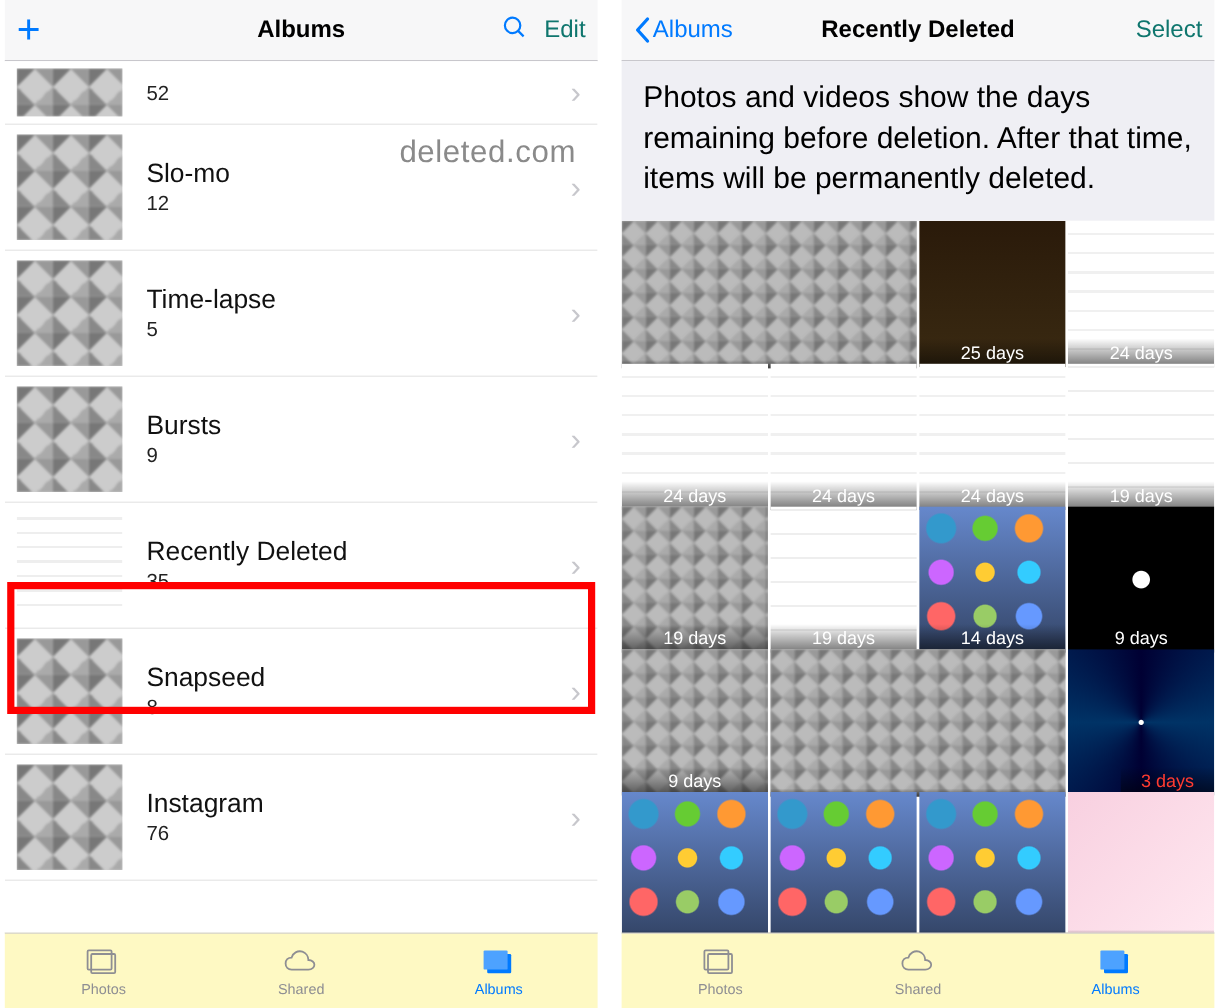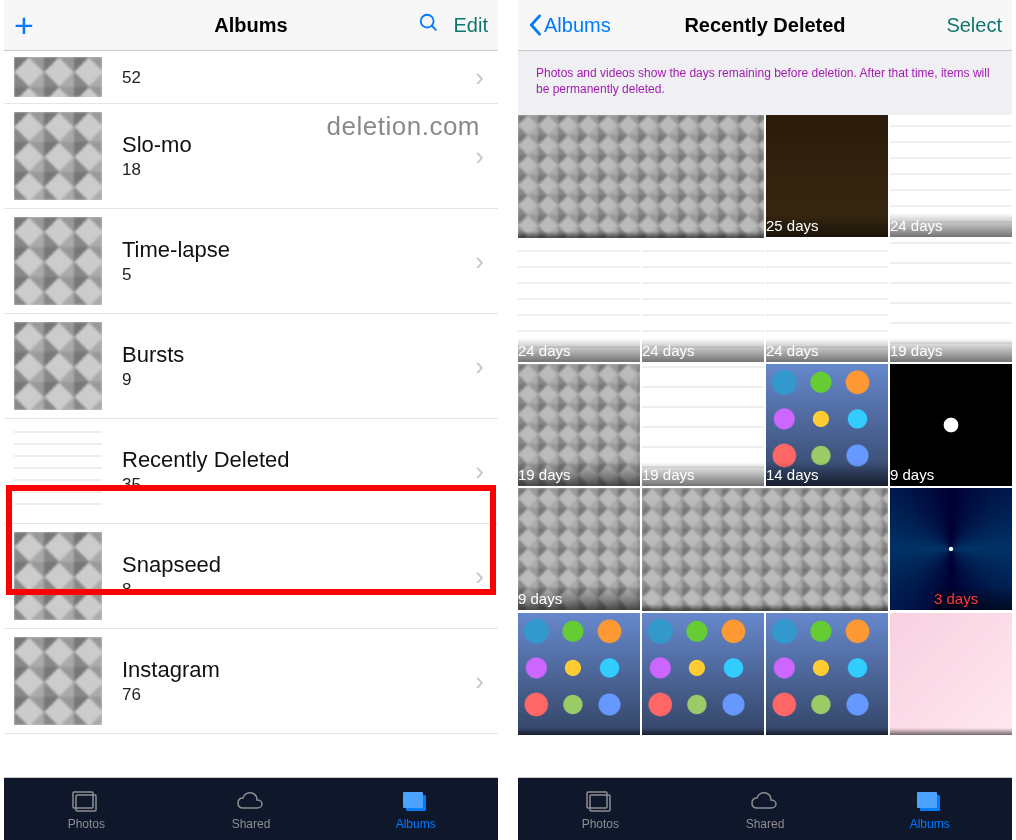--- a/index.html
+++ b/index.html
@@ -26,29 +26,29 @@
     linear-gradient(-45deg,transparent 75%,#777 75%);
     background-size:30px 30px;filter:blur(1px);}
   .thumb.settings{background:#fff;}
   .thumb.settings .pix{background:repeating-linear-gradient(0deg,#fff 0 10px,#eee 10px 12px);filter:none;}
   .row-text{margin-left:20px;display:flex;flex-direction:column;}
   .row-title{font-size:22px;color:#111;}
   .row-count{font-size:17px;color:#222;margin-top:2px;}
   .chev{position:absolute;right:14px;color:#c7c7cc;font-size:26px;}
   .highlight{border:6px solid #ff0000;position:absolute;left:2px;right:2px;top:434px;height:110px;box-sizing:border-box;pointer-events:none;}
   .watermark{position:absolute;right:18px;top:60px;color:#8a8a8a;font-size:26px;letter-spacing:0.5px;pointer-events:none;}
-  .tabbar{height:62px;background:#0f172a;border-top:1px solid #c8c7cc;display:flex;}
+  .tabbar{height:62px;background:#fef9c3;border-top:1px solid #c8c7cc;display:flex;}
   .tab{flex:1;display:flex;flex-direction:column;align-items:center;justify-content:center;color:#8e8e93;font-size:12px;cursor:pointer;}
   .tab.active{color:#007aff;}
   .tab svg{width:30px;height:28px;margin-bottom:1px;}
-  .info{padding:14px 18px 18px;background:#efeff4;color:#a21caf;font-size:12px;line-height:1.35;}
+  .info{padding:14px 18px 18px;background:#efeff4;color:#000000;font-size:25px;line-height:1.35;}
   .grid{flex:1;display:grid;grid-template-columns:repeat(4,1fr);gap:2px;padding:0 0 0 0;background:#fff;align-content:start;overflow:hidden;}
   .cell{aspect-ratio:1/1;background:#bbb;position:relative;overflow:hidden;}
   .cell .pix{background-size:20px 20px;}
-  .cell .overlay{position:absolute;left:0;right:0;bottom:0;background:linear-gradient(transparent,rgba(0,0,0,0.55));color:#fff;font-size:15px;text-align:left;padding:4px 0 3px;}
+  .cell .overlay{position:absolute;left:0;right:0;bottom:0;background:linear-gradient(transparent,rgba(0,0,0,0.55));color:#fff;font-size:15px;text-align:center;padding:4px 0 3px;}
   .cell.red .overlay{color:#ff3b30;margin-left:44px;}
   .cell.big{grid-column:span 2;aspect-ratio:2/1;}
   .cell.light .pix{background:repeating-linear-gradient(0deg,#fff 0 14px,#f0f0f0 14px 16px);filter:none;}
   .cell.dark .pix{background:radial-gradient(circle,#fff 8%,#000 9%);background-size:100% 100%;filter:none;}
   .cell.apps .pix{background:
     radial-gradient(circle at 15% 15%,#39c 8%,transparent 9%),
     radial-gradient(circle at 45% 15%,#6c3 8%,transparent 9%),
     radial-gradient(circle at 75% 15%,#f93 8%,transparent 9%),
     radial-gradient(circle at 15% 45%,#c6f 8%,transparent 9%),
     radial-gradient(circle at 45% 45%,#fc3 8%,transparent 9%),
@@ -79,39 +79,39 @@
           <svg viewBox="0 0 24 24" fill="none" stroke-width="2">
               <circle cx="10" cy="10" r="7"></circle>
               <line x1="20" y1="20" x2="15" y2="15"></line>
             </svg>
         </span>
         <span class="blue">Edit</span>
       </div>
     </div>
 
     <div class="list">
-      <div class="watermark">deletion.com</div>
+      <div class="watermark">deleted.com</div>
 
       <div class="row first">
         <div class="thumb">
             <div class="pix"></div>
           </div>
         <div class="row-text">
           <span class="row-count">52</span>
         </div>
         <span class="chev">›</span>
       </div>
 
       <div class="row">
         <div class="thumb">
             <div class="pix"></div>
           </div>
         <div class="row-text">
           <span class="row-title">Slo-mo</span>
-          <span class="row-count">18</span>
+          <span class="row-count">12</span>
         </div>
         <span class="chev">›</span>
       </div>
 
       <div class="row">
         <div class="thumb">
             <div class="pix"></div>
           </div>
         <div class="row-text">
           <span class="row-title">Time-lapse</span>

